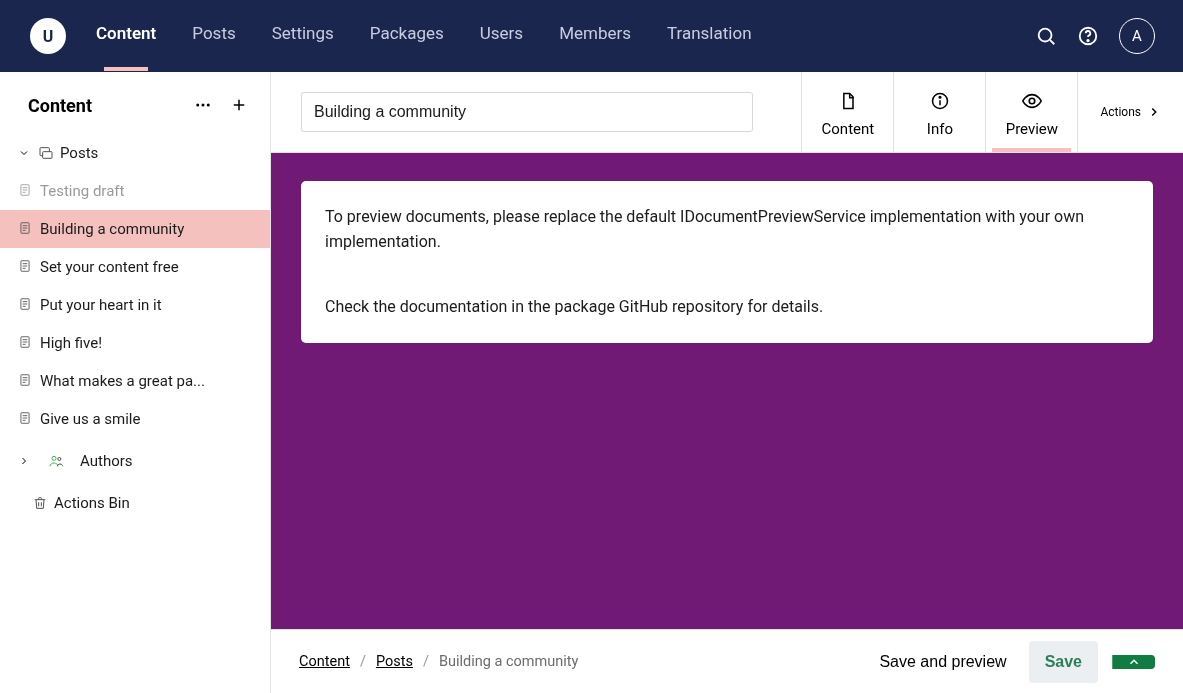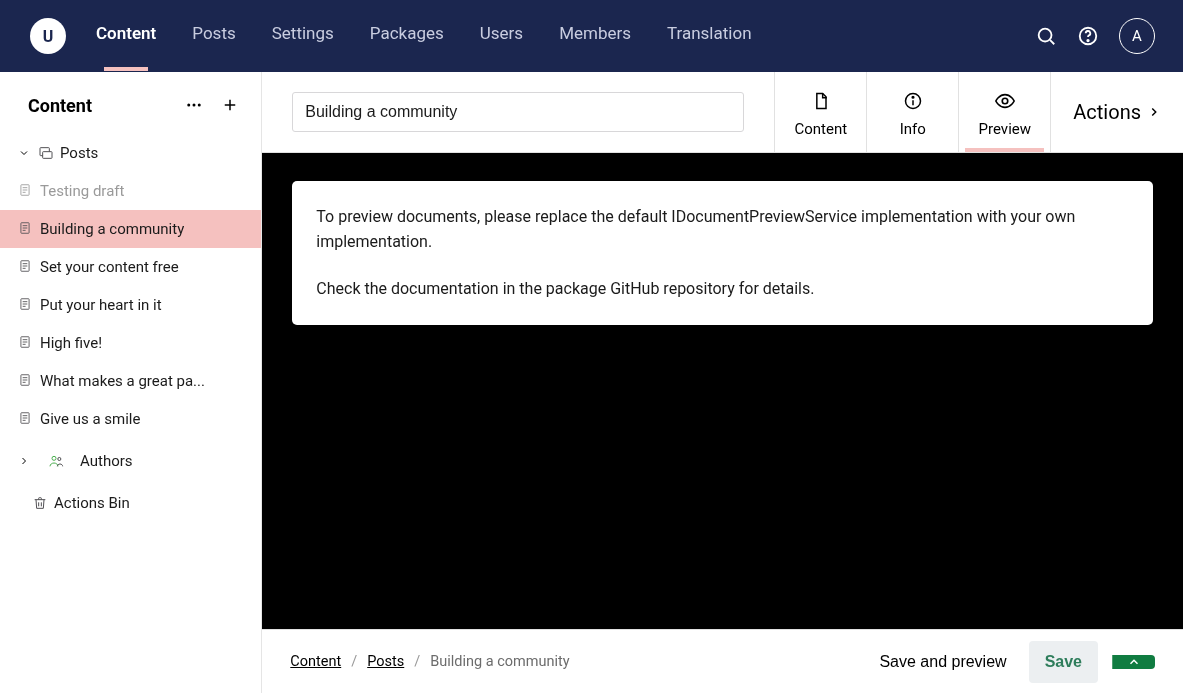--- a/index.html
+++ b/index.html
@@ -100,32 +100,32 @@
   position:relative;
 }
 .doc-tab .ticon { height:22px; display:flex; align-items:center; }
 .doc-tab.active::after {
   content:""; position:absolute; bottom:0; left:6px; right:6px; height:4px;
   background:#f5c1bf;
 }
 .actions-btn {
   display:flex; align-items:center; gap:6px; justify-content:center;
   border-left:1px solid #e1e1e1; padding: 0 22px; cursor:pointer;
-  font-size:20px; color:#000;
+  font-size:12px; color:#000;
 }
 
 
 .content-area {
-  flex:1; background:#000000; padding: 28px 30px; overflow:auto;
+  flex:1; background:#701a75; padding: 28px 30px; overflow:auto;
 }
 .info-card {
   background:#fff; border-radius:5px; padding: 24px 24px;
   color:#1b1b1b; font-size:16px; line-height:1.55;
 }
-.info-card p + p { margin-top: 22px; }
+.info-card p + p { margin-top: 40px; }
 
 
 .footer {
   background:#fff; border-top:1px solid #e1e1e1; height:64px;
   display:flex; align-items:center; padding: 0 28px; gap:14px;
 }
 .breadcrumb { display:flex; align-items:center; gap:10px; font-size:14.5px; }
 .breadcrumb a { color:#000; text-decoration: underline; cursor:pointer; }
 .breadcrumb .sep { color:#9a9a9a; }
 .breadcrumb .current { color:#6c6c6c; }

